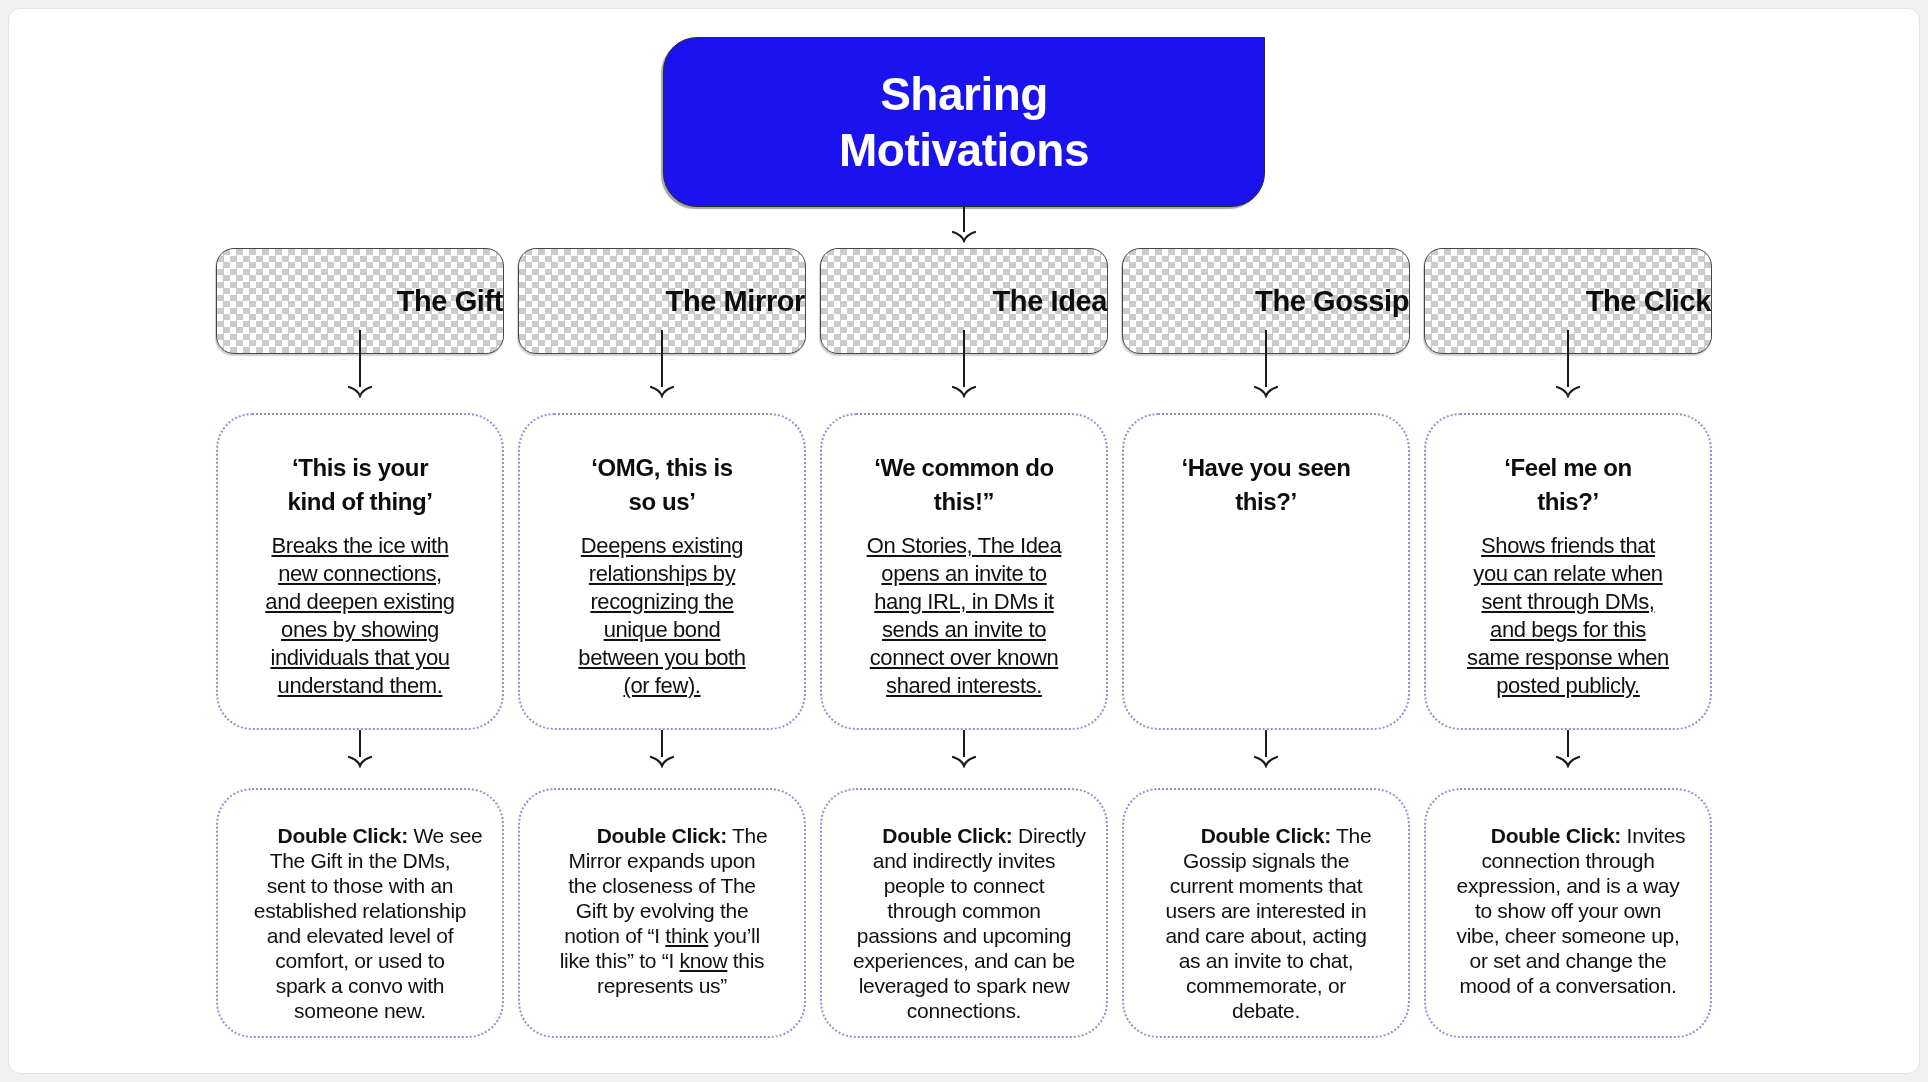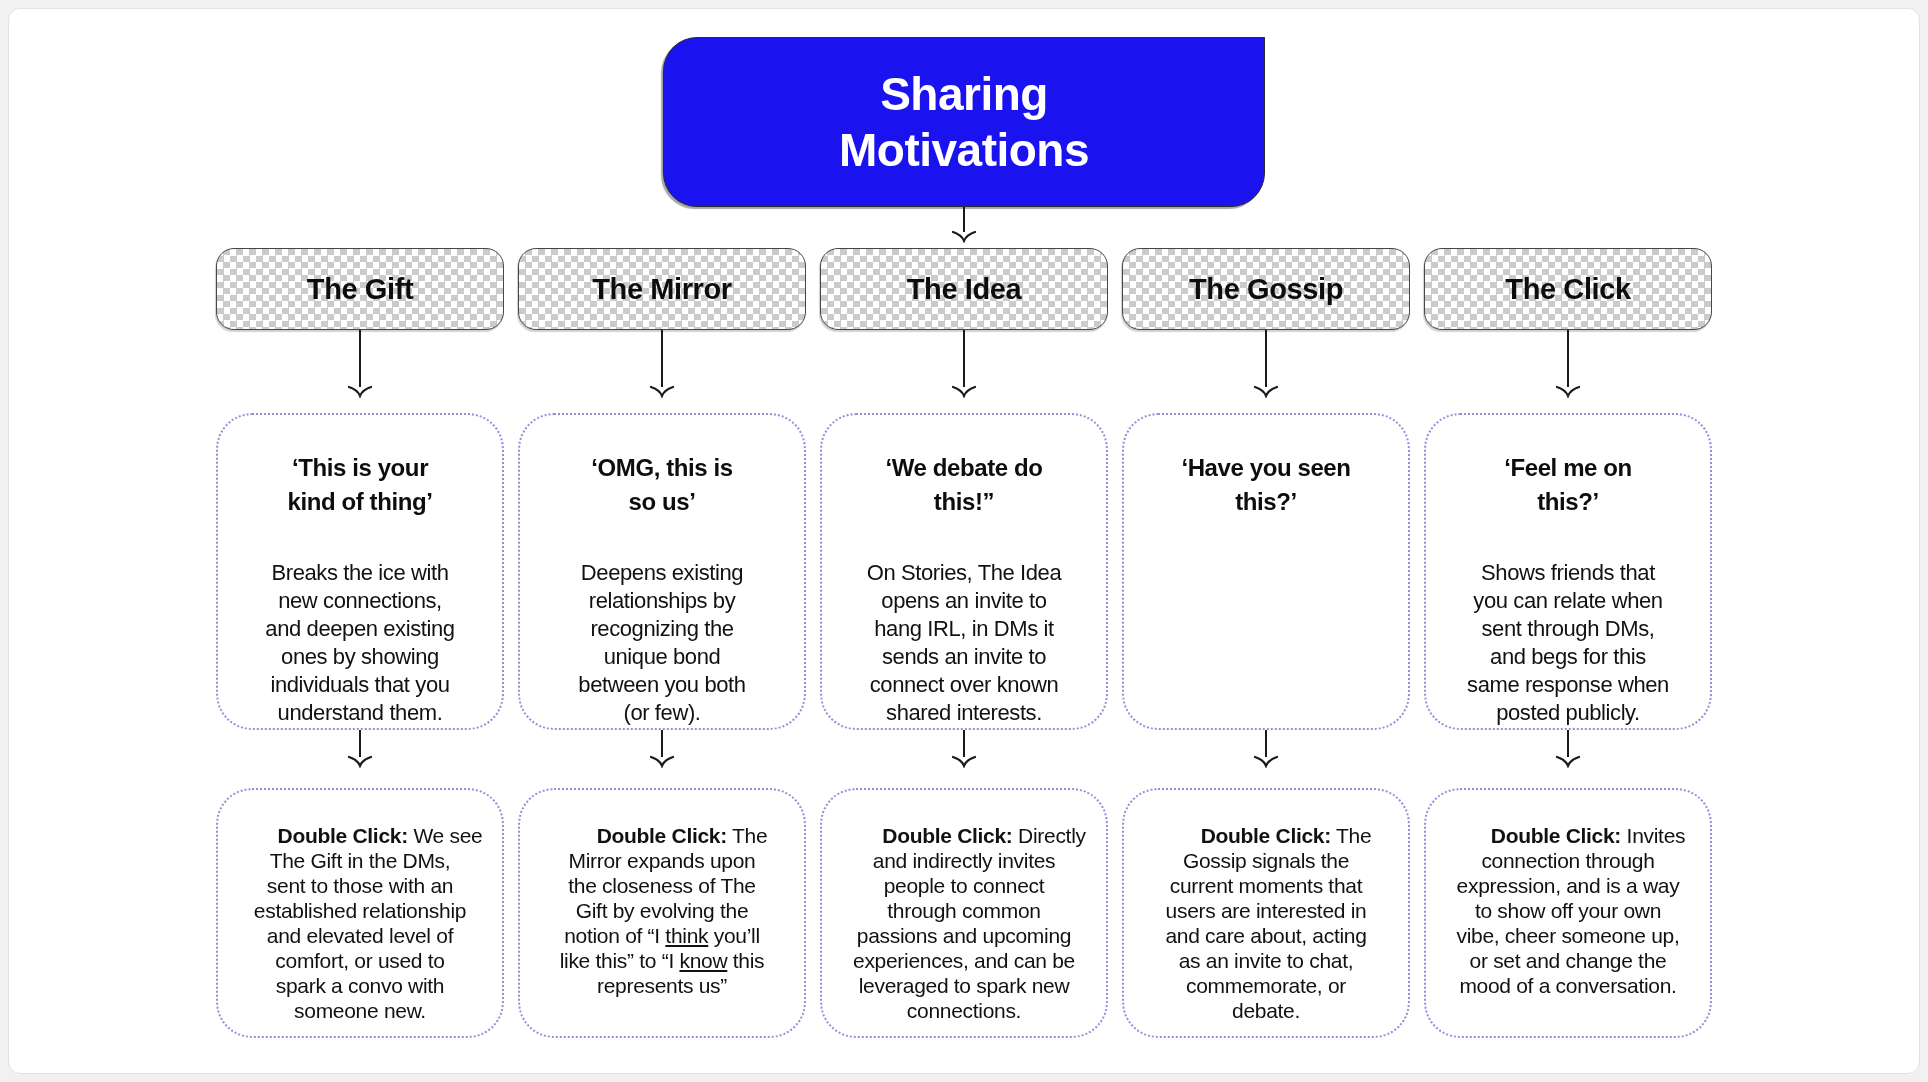--- a/index.html
+++ b/index.html
@@ -51,28 +51,28 @@
   .arrow .stem { width:2px; background:#1a1a1a; }
   .arrow svg { display:block; margin-top:-2px; }
   .arrow-title .stem { height:25px; }
   .row-arrows-1 { height:83px; }
   .row-arrows-1 .stem { height:57px; }
   .row-arrows-2 { height:58px; }
   .row-arrows-2 .stem { height:27px; }
   
   .row-headers { height:82px; }
   .header-box {
-    height:82px;
+    height:106px;
     border:1.5px solid #474747;
     border-radius:18px;
     box-shadow:-1px 2px 1px rgba(0,0,0,0.18);
     background-color:#ffffff;
     background-image:repeating-conic-gradient(#cbcbcb 0% 25%, #ffffff 0% 50%);
     background-size:13px 13px;
-    display:flex; align-items:center; justify-content:center;
+    display:flex; align-items:center; justify-content:flex-end;
   }
   .header-label {
     font-size:29px; font-weight:700; color:#0d0d0d;
     letter-spacing:-0.4px;
   }
   
   .row-quotes { height:317px; }
   .quote-card {
     height:317px;
     background:#ffffff;
@@ -81,25 +81,26 @@
     padding:36px 14px 0;
     text-align:center;
   }
   .q-title {
     font-size:24px; font-weight:700; color:#0d0d0d;
     line-height:34px;
     white-space:pre-line;
     letter-spacing:-0.4px;
   }
   .q-body {
-    margin-top:40px;
+    margin-top:13px;
     font-size:22px; color:#111111;
     line-height:28px;
     white-space:pre-line;
     letter-spacing:-0.4px;
+    text-decoration:underline;
   }
   
   .row-details { height:250px; }
   .detail-card {
     height:250px;
     background:#ffffff;
     border:2px dotted #9090db;
     border-radius:36px;
     padding:33px 12px 0;
     text-align:center;
@@ -198,21 +199,21 @@
       <div class="q-title">‘OMG, this is
 so us’</div>
       <div class="q-body">Deepens existing
 relationships by
 recognizing the
 unique bond
 between you both
 (or few).</div>
     </div>
     <div class="quote-card">
-      <div class="q-title">‘We debate do
+      <div class="q-title">‘We common do
 this!”</div>
       <div class="q-body">On Stories, The Idea
 opens an invite to
 hang IRL, in DMs it
 sends an invite to
 connect over known
 shared interests.</div>
     </div>
     <div class="quote-card">
       <div class="q-title">‘Have you seen

